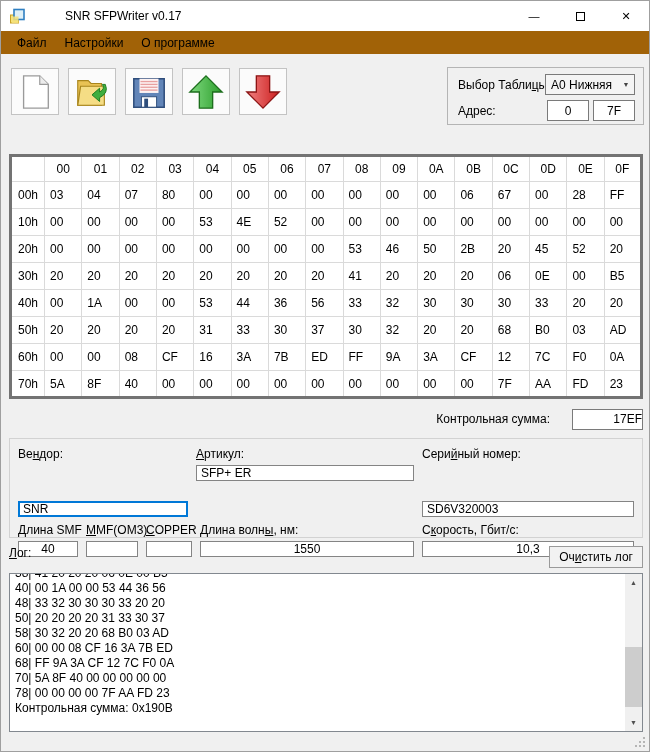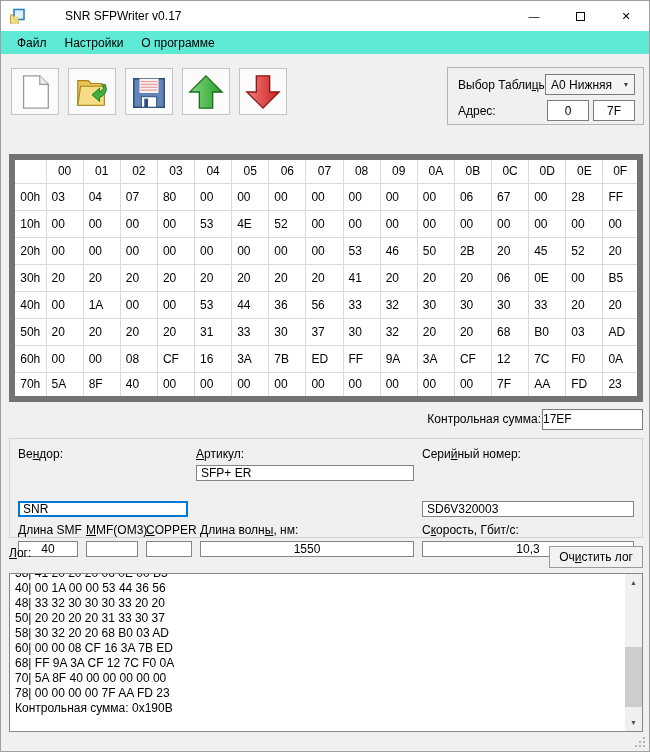--- a/index.html
+++ b/index.html
@@ -14,21 +14,21 @@
   .titlebar { position:absolute; top:0; left:0; width:100%; height:30px;
     background:#fff; display:flex; align-items:center; padding-left:8px; }
   .app-icon { width:17px; height:17px; margin-right:6px; flex:0 0 auto; }
   .title-text { font-size:12px;margin-left:33px; }
   .win-controls { position:absolute; right:0; top:0; height:30px; display:flex; }
   .win-btn { width:46px; height:30px; display:flex; align-items:center; justify-content:center;
     font-size:11px; color:#000; cursor:default; }
   .maxbox { width:9px; height:9px; border:1px solid #000; display:inline-block; }
   
   .menubar { position:absolute; top:30px; left:0; width:100%; height:23px;
-    background:#5eead4; display:flex; align-items:center; padding-left:7px; }
+    background:#a16207; display:flex; align-items:center; padding-left:7px; }
   .menu-item { padding:3px 9px; font-size:12px; }
   
   .toolbar { position:absolute; top:67px; left:10px; display:flex; gap:9px; }
   .tool-btn { width:48px; height:47px; background:#fbfbfb; border:1px solid #c3c3c3;
     display:flex; align-items:center; justify-content:center; }
   .tool-btn svg { width:38px; height:38px; }
   
   .select-group { position:absolute; top:66px; left:446px; width:197px; height:58px;
     border:1px solid #b4b4b4; background:#f0f0f0; }
   .sg-label { position:absolute; left:10px; white-space:nowrap; }
@@ -40,32 +40,32 @@
     background:#fff; text-align:center; font-size:12px; font-family:inherit; }
   
   .tabs { position:absolute; top:131px; left:8px; height:23px; display:flex; align-items:flex-end; }
   .tab { height:20px; padding:2px 14px 0 14px; background:#f0f0f0;
     border:1px solid #d4d4d4; border-bottom:none; margin-right:2px; white-space:pre; font-size:12px; }
   .tab.active { height:23px; background:#fff; border-color:#a5a5a5; position:relative; z-index:3; }
   .tab .num { text-decoration:underline; }
   
   .hex-wrap { position:absolute; top:153px; left:8px; width:634px; }
   table.hex { border-collapse:collapse; table-layout:fixed; width:634px;
-    background:#fff; border:6px solid #737373; position:relative; z-index:2; }
+    background:#fff; border:3px solid #737373; position:relative; z-index:2; }
   table.hex th, table.hex td { border:1px solid #dadada; font-weight:normal; font-size:12px; }
   table.hex thead th { height:26px; text-align:center; }
   table.hex tbody th { text-align:center; }
   table.hex tbody tr { height:27px; }
   table.hex td { text-align:left; padding-left:5px; }
   table.hex .corner { width:34px; }
   
   .checksum-row { position:absolute; top:407px; left:8px; width:634px; height:22px;
-    display:flex; justify-content:flex-end; align-items:center; gap:1px; }
-  .checksum-input { width:101px; height:21px; border:1px solid #7a7a7a; background:#fff;
-    text-align:left; font-size:12px; font-family:inherit; }
+    display:flex; justify-content:flex-end; align-items:center; gap:22px; }
+  .checksum-input { width:71px; height:21px; border:1px solid #7a7a7a; background:#fff;
+    text-align:right; font-size:12px; font-family:inherit; }
   
   .fields-group { position:absolute; top:437px; left:8px; width:634px; height:100px;
     border:1px solid #d2d2d2; background:#f0f0f0; padding:8px 8px 0 8px; }
   .f-row { display:flex; gap:8px; margin-bottom:6px; }
   .f-col { display:flex; flex-direction:column; gap:4px; }
   .f-col label { white-space:nowrap; font-size:12px; }
   .f-col input { height:16px; border:1px solid #848484; background:#fff;
     font-size:12px; font-family:inherit; padding:0 4px; width:100%; }
   .f-col input.center { text-align:center; }
   .f-col input.focused { border:2px solid #0078d7; padding:0 3px; }

